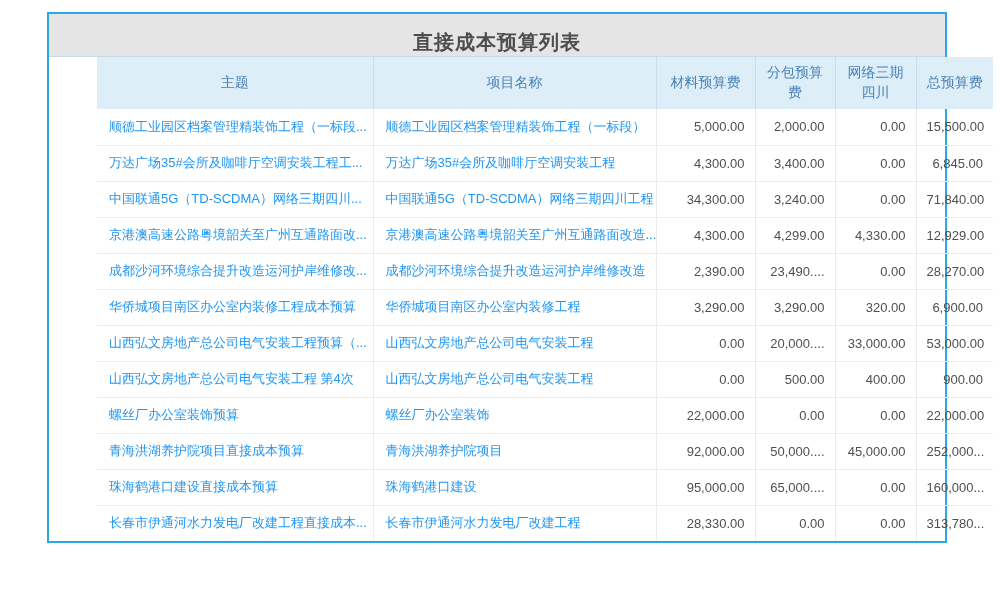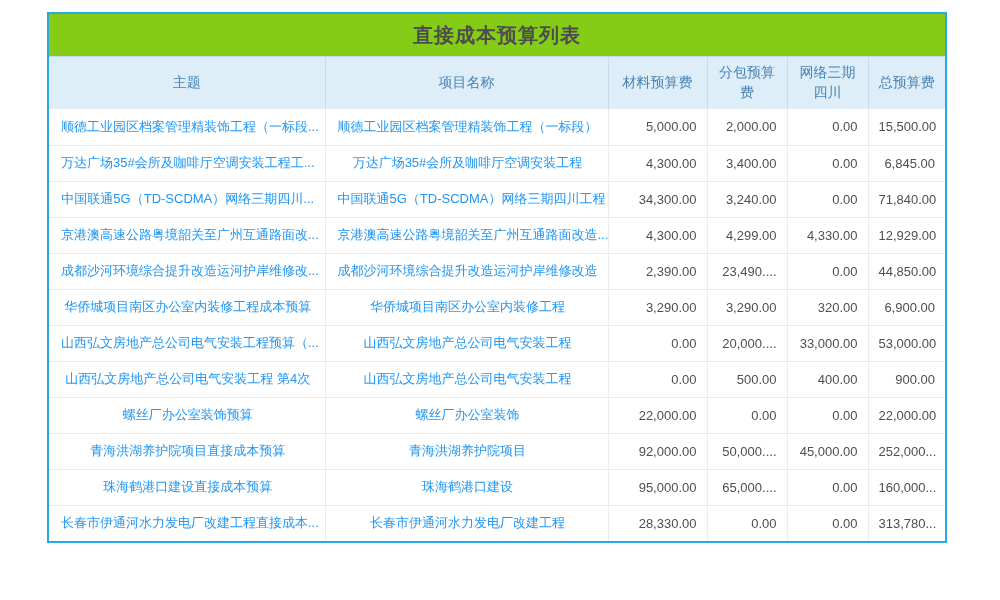--- a/index.html
+++ b/index.html
@@ -12,35 +12,36 @@
   .panel {
     position: absolute;
     left: 47px; top: 12px;
     width: 900px;
     background: #ffffff;
     border: 2px solid #29a9e2;
   }
   .title-bar {
     height: 43px;
     display: flex;
-    align-items: center;
+    align-items: flex-end;
     justify-content: center;
-    background: #84cc16;
+    background: #e5e5e5;
     border-bottom: 1px solid #c9d9e5;
   }
   .title-bar h1 {
     font-size: 20px;
     font-weight: bold;
     color: #4d4d4d;
     letter-spacing: 1px;
   }
   table.budget-table {
     width: 100%;
     border-collapse: collapse;
     table-layout: fixed;
+    margin-left: 48px;
   }
   thead th {
     background: #ddeef9;
     color: #4a82b4;
     font-weight: normal;
     font-size: 14px;
     height: 52px;
     text-align: center;
     vertical-align: middle;
     border-left: 1px solid #c6ddee;
@@ -53,21 +54,21 @@
     font-size: 13px;
     vertical-align: middle;
     border-top: 1px solid #e7edf2;
     border-left: 1px solid #e7edf2;
     padding: 0 10px;
     white-space: nowrap;
     overflow: hidden;
   }
   tbody td:first-child { border-left: none; }
   tbody tr:first-child td { border-top: none; }
-  td.cell-text { text-align: center; padding-left: 12px; }
+  td.cell-text { text-align: left; padding-left: 12px; }
   td.cell-text a {
     color: #2196f3;
     text-decoration: none;
     cursor: pointer;
   }
   td.cell-num {
     text-align: right;
     color: #4f4f4f;
   }
 </style>
@@ -133,21 +134,21 @@
     <td class="cell-num"><span>4,330.00</span></td>
     <td class="cell-num"><span>12,929.00</span></td>
   </tr>
 
   <tr>
     <td class="cell-text"><a>成都沙河环境综合提升改造运河护岸维修改...</a></td>
     <td class="cell-text"><a>成都沙河环境综合提升改造运河护岸维修改造</a></td>
     <td class="cell-num"><span>2,390.00</span></td>
     <td class="cell-num"><span>23,490....</span></td>
     <td class="cell-num"><span>0.00</span></td>
-    <td class="cell-num"><span>44,850.00</span></td>
+    <td class="cell-num"><span>28,270.00</span></td>
   </tr>
 
   <tr>
     <td class="cell-text"><a>华侨城项目南区办公室内装修工程成本预算</a></td>
     <td class="cell-text"><a>华侨城项目南区办公室内装修工程</a></td>
     <td class="cell-num"><span>3,290.00</span></td>
     <td class="cell-num"><span>3,290.00</span></td>
     <td class="cell-num"><span>320.00</span></td>
     <td class="cell-num"><span>6,900.00</span></td>
   </tr>

